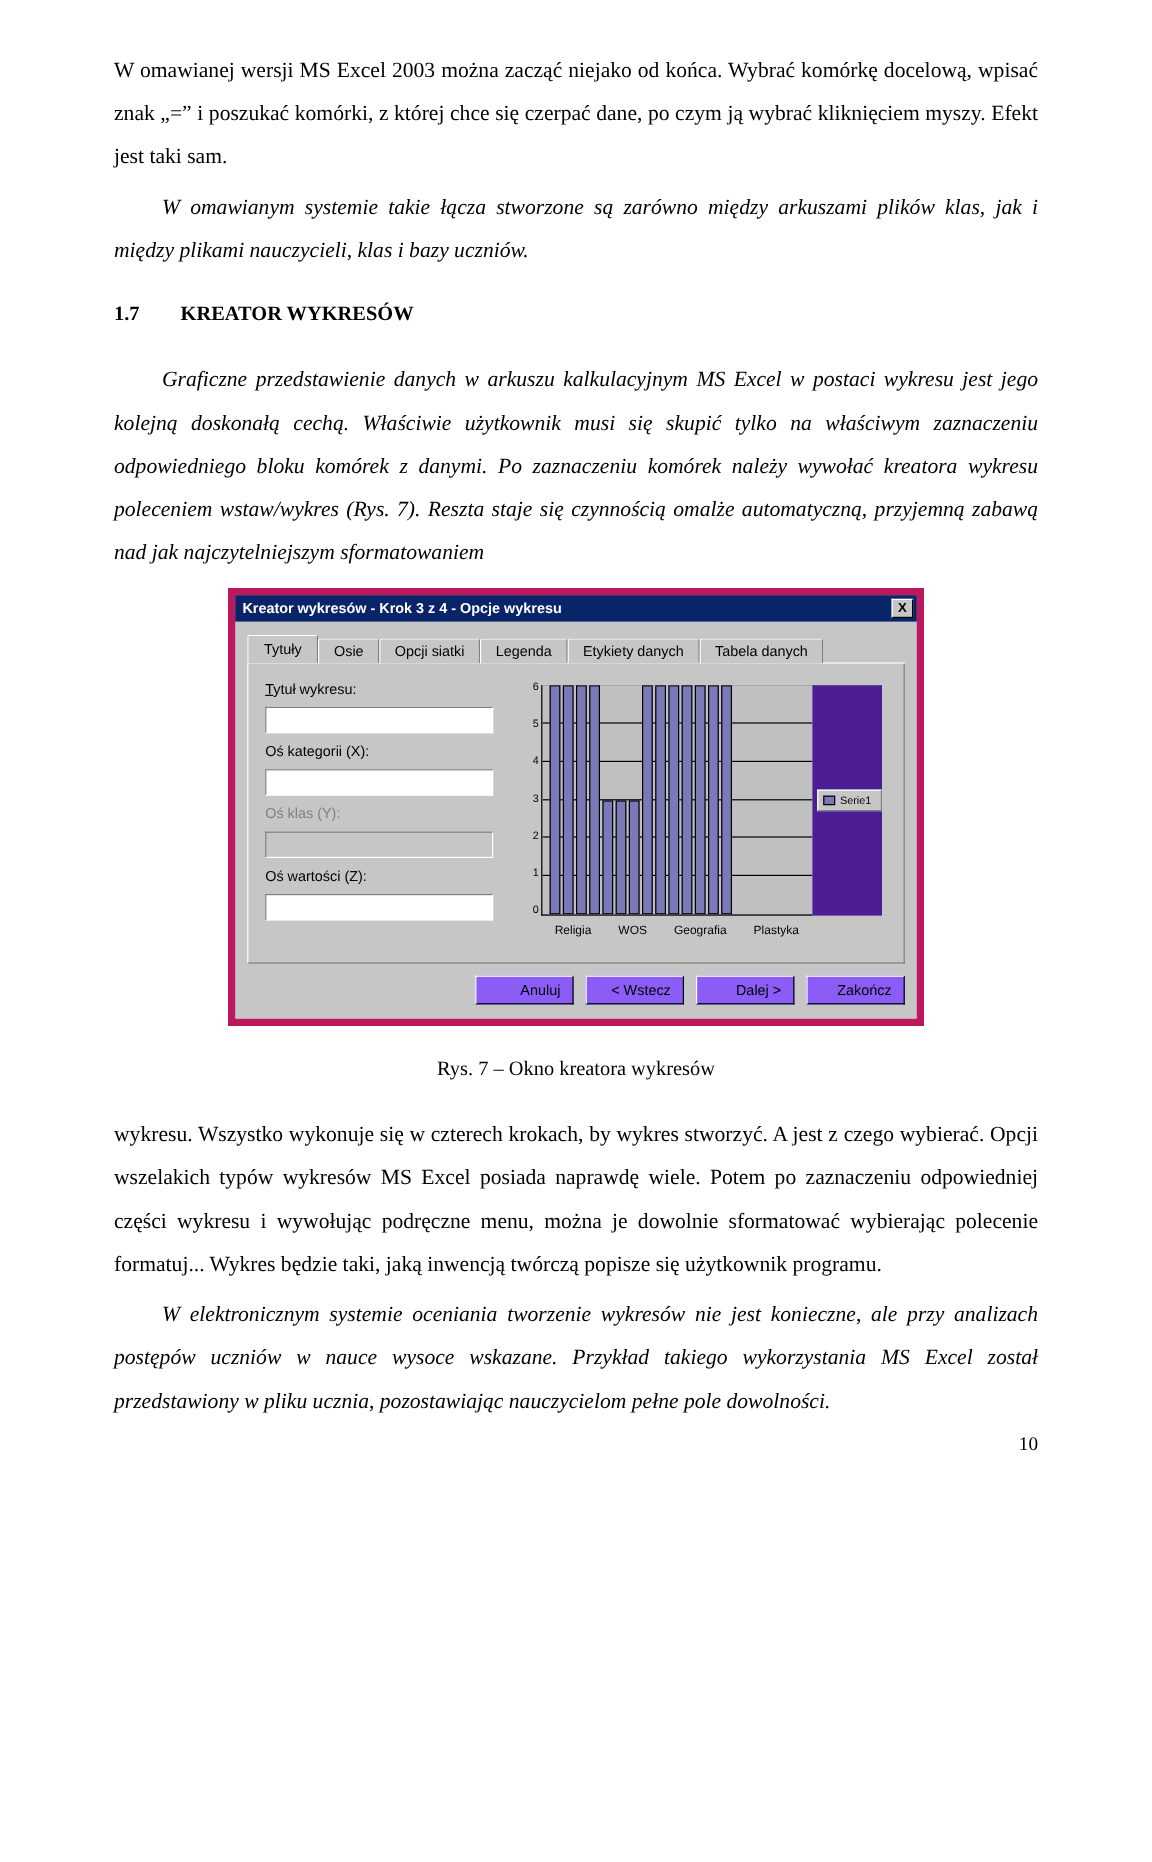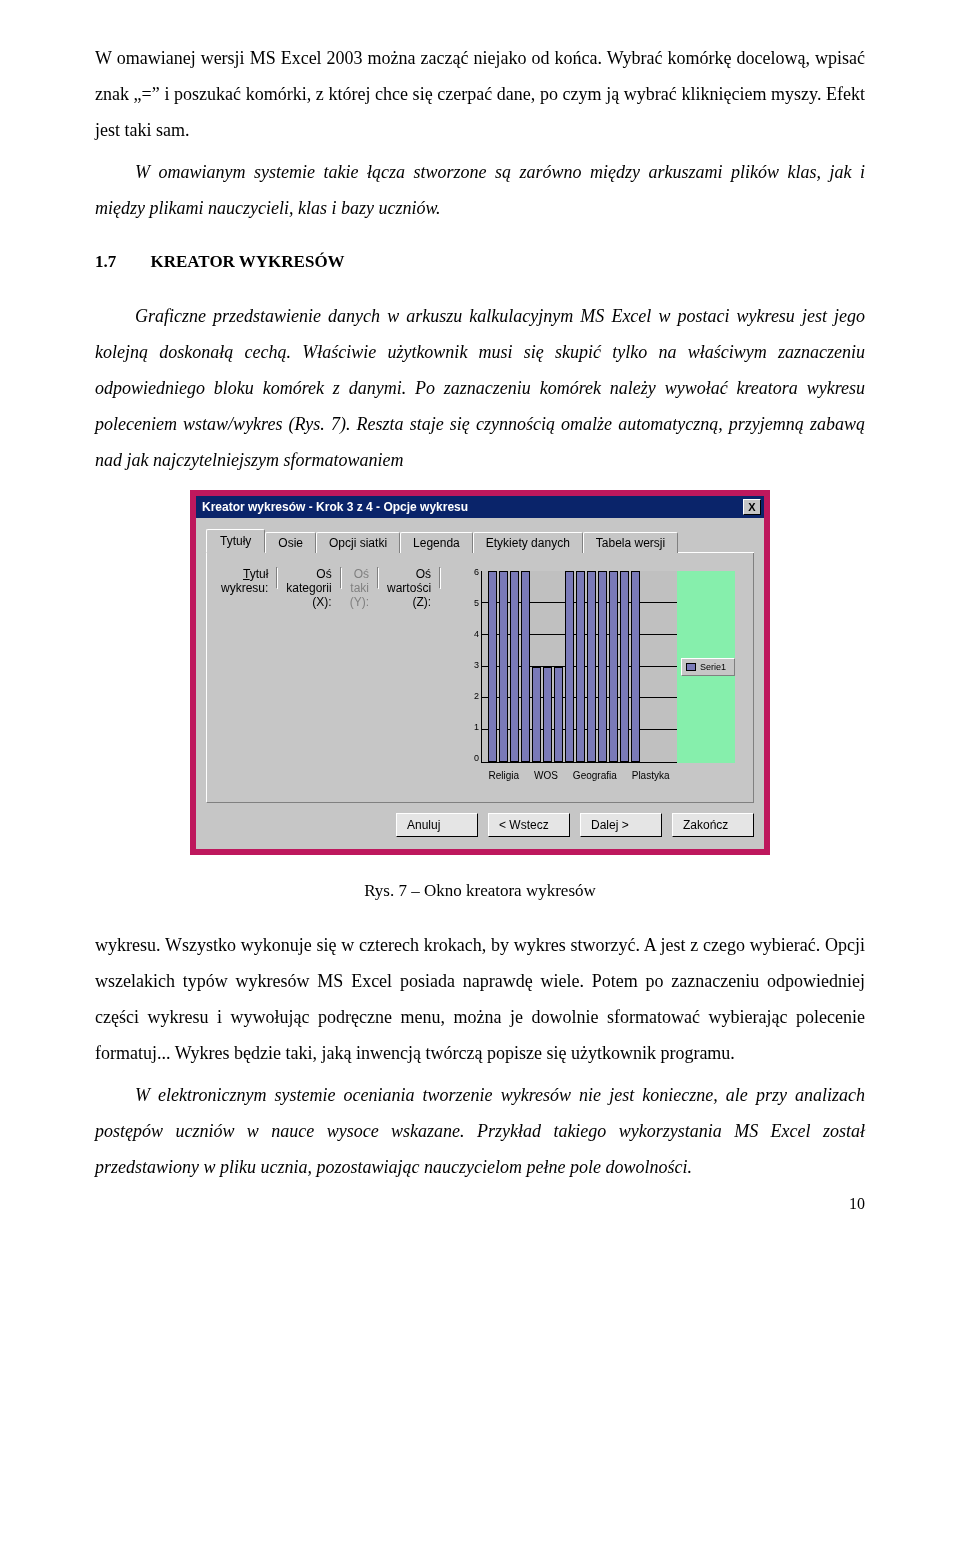--- a/index.html
+++ b/index.html
@@ -101,23 +101,22 @@
     border-right: 1px solid #808080;
     border-bottom: 1px solid #808080;
     padding: 14px;
     display: flex;
     gap: 14px;
     min-height: 250px;
   }
   .form-col {
     flex: 0 0 190px;
     display: flex;
-    flex-direction: row;
+    flex-direction: column;
     gap: 8px;
-    text-align: right;
   }
   .form-label { font-size: 12px; }
   .form-label.disabled { color: #808080; }
   .text-input {
     height: 22px;
     background: #fff;
     border-top: 1px solid #808080;
     border-left: 1px solid #808080;
     border-right: 1px solid #fff;
     border-bottom: 1px solid #fff;
@@ -131,21 +130,21 @@
     position: relative;
   }
   .chart-area {
     background: #c6c6c6;
     height: 220px;
     position: relative;
   }
   .plot {
     position: absolute;
     left: 26px; top: 4px; right: 4px; bottom: 24px;
-    background: #86efac;
+    background: #4c1d95;
     display: flex;
     gap: 4px;
   }
   .plot-grid {
     flex: 1;
     position: relative;
     border-left: 1px solid #000;
     border-bottom: 1px solid #000;
     background: #c0c0c0;
     display: flex;
@@ -206,26 +205,26 @@
   }
   .dlg-buttons {
     display: flex;
     justify-content: flex-end;
     gap: 10px;
     padding: 0 10px 12px 0;
   }
   .dlg-btn {
     min-width: 82px;
     padding: 4px 10px;
-    background: #e5e5e5;
+    background: #8b5cf6;
     border-top: 1px solid #fff;
     border-left: 1px solid #fff;
     border-right: 1px solid #000;
     border-bottom: 1px solid #000;
-    text-align: left;
+    text-align: right;
   }
   .u { text-decoration: underline; }
 </style>
 </head>
 <body>
 
 <p class="paragraph">W omawianej wersji MS Excel 2003 można zacząć niejako od końca. Wybrać komórkę docelową, wpisać znak „=” i poszukać komórki, z której chce się czerpać dane, po czym ją wybrać kliknięciem myszy. Efekt jest taki sam.</p>
 <p class="paragraph indent">W omawianym systemie takie łącza stworzone są zarówno między arkuszami plików klas, jak i między plikami nauczycieli, klas i bazy uczniów.</p>
 
 <p class="section-heading">
@@ -243,29 +242,29 @@
       <div class="close-btn">
         <span>X</span>
       </div>
     </div>
     <div class="tabs">
       <div class="tab active">Tytuły</div>
       <div class="tab">Osie</div>
       <div class="tab">Opcji siatki</div>
       <div class="tab">Legenda</div>
       <div class="tab">Etykiety danych</div>
-      <div class="tab">Tabela wersji</div>
+      <div class="tab">Tabela danych</div>
     </div>
     <div class="tab-body">
       <div class="form-col">
         <div class="form-label"><span class="u">T</span>ytuł wykresu:</div>
         <div class="text-input"></div>
         <div class="form-label">Oś kategorii (X):</div>
         <div class="text-input"></div>
-        <div class="form-label disabled">Oś taki (Y):</div>
+        <div class="form-label disabled">Oś klas (Y):</div>
         <div class="text-input disabled"></div>
         <div class="form-label">Oś wartości (Z):</div>
         <div class="text-input"></div>
       </div>
       <div class="chart-col">
         <div class="chart-area">
           <div class="y-ticks">
             <span>6</span>
             <span>5</span>
             <span>4</span>

